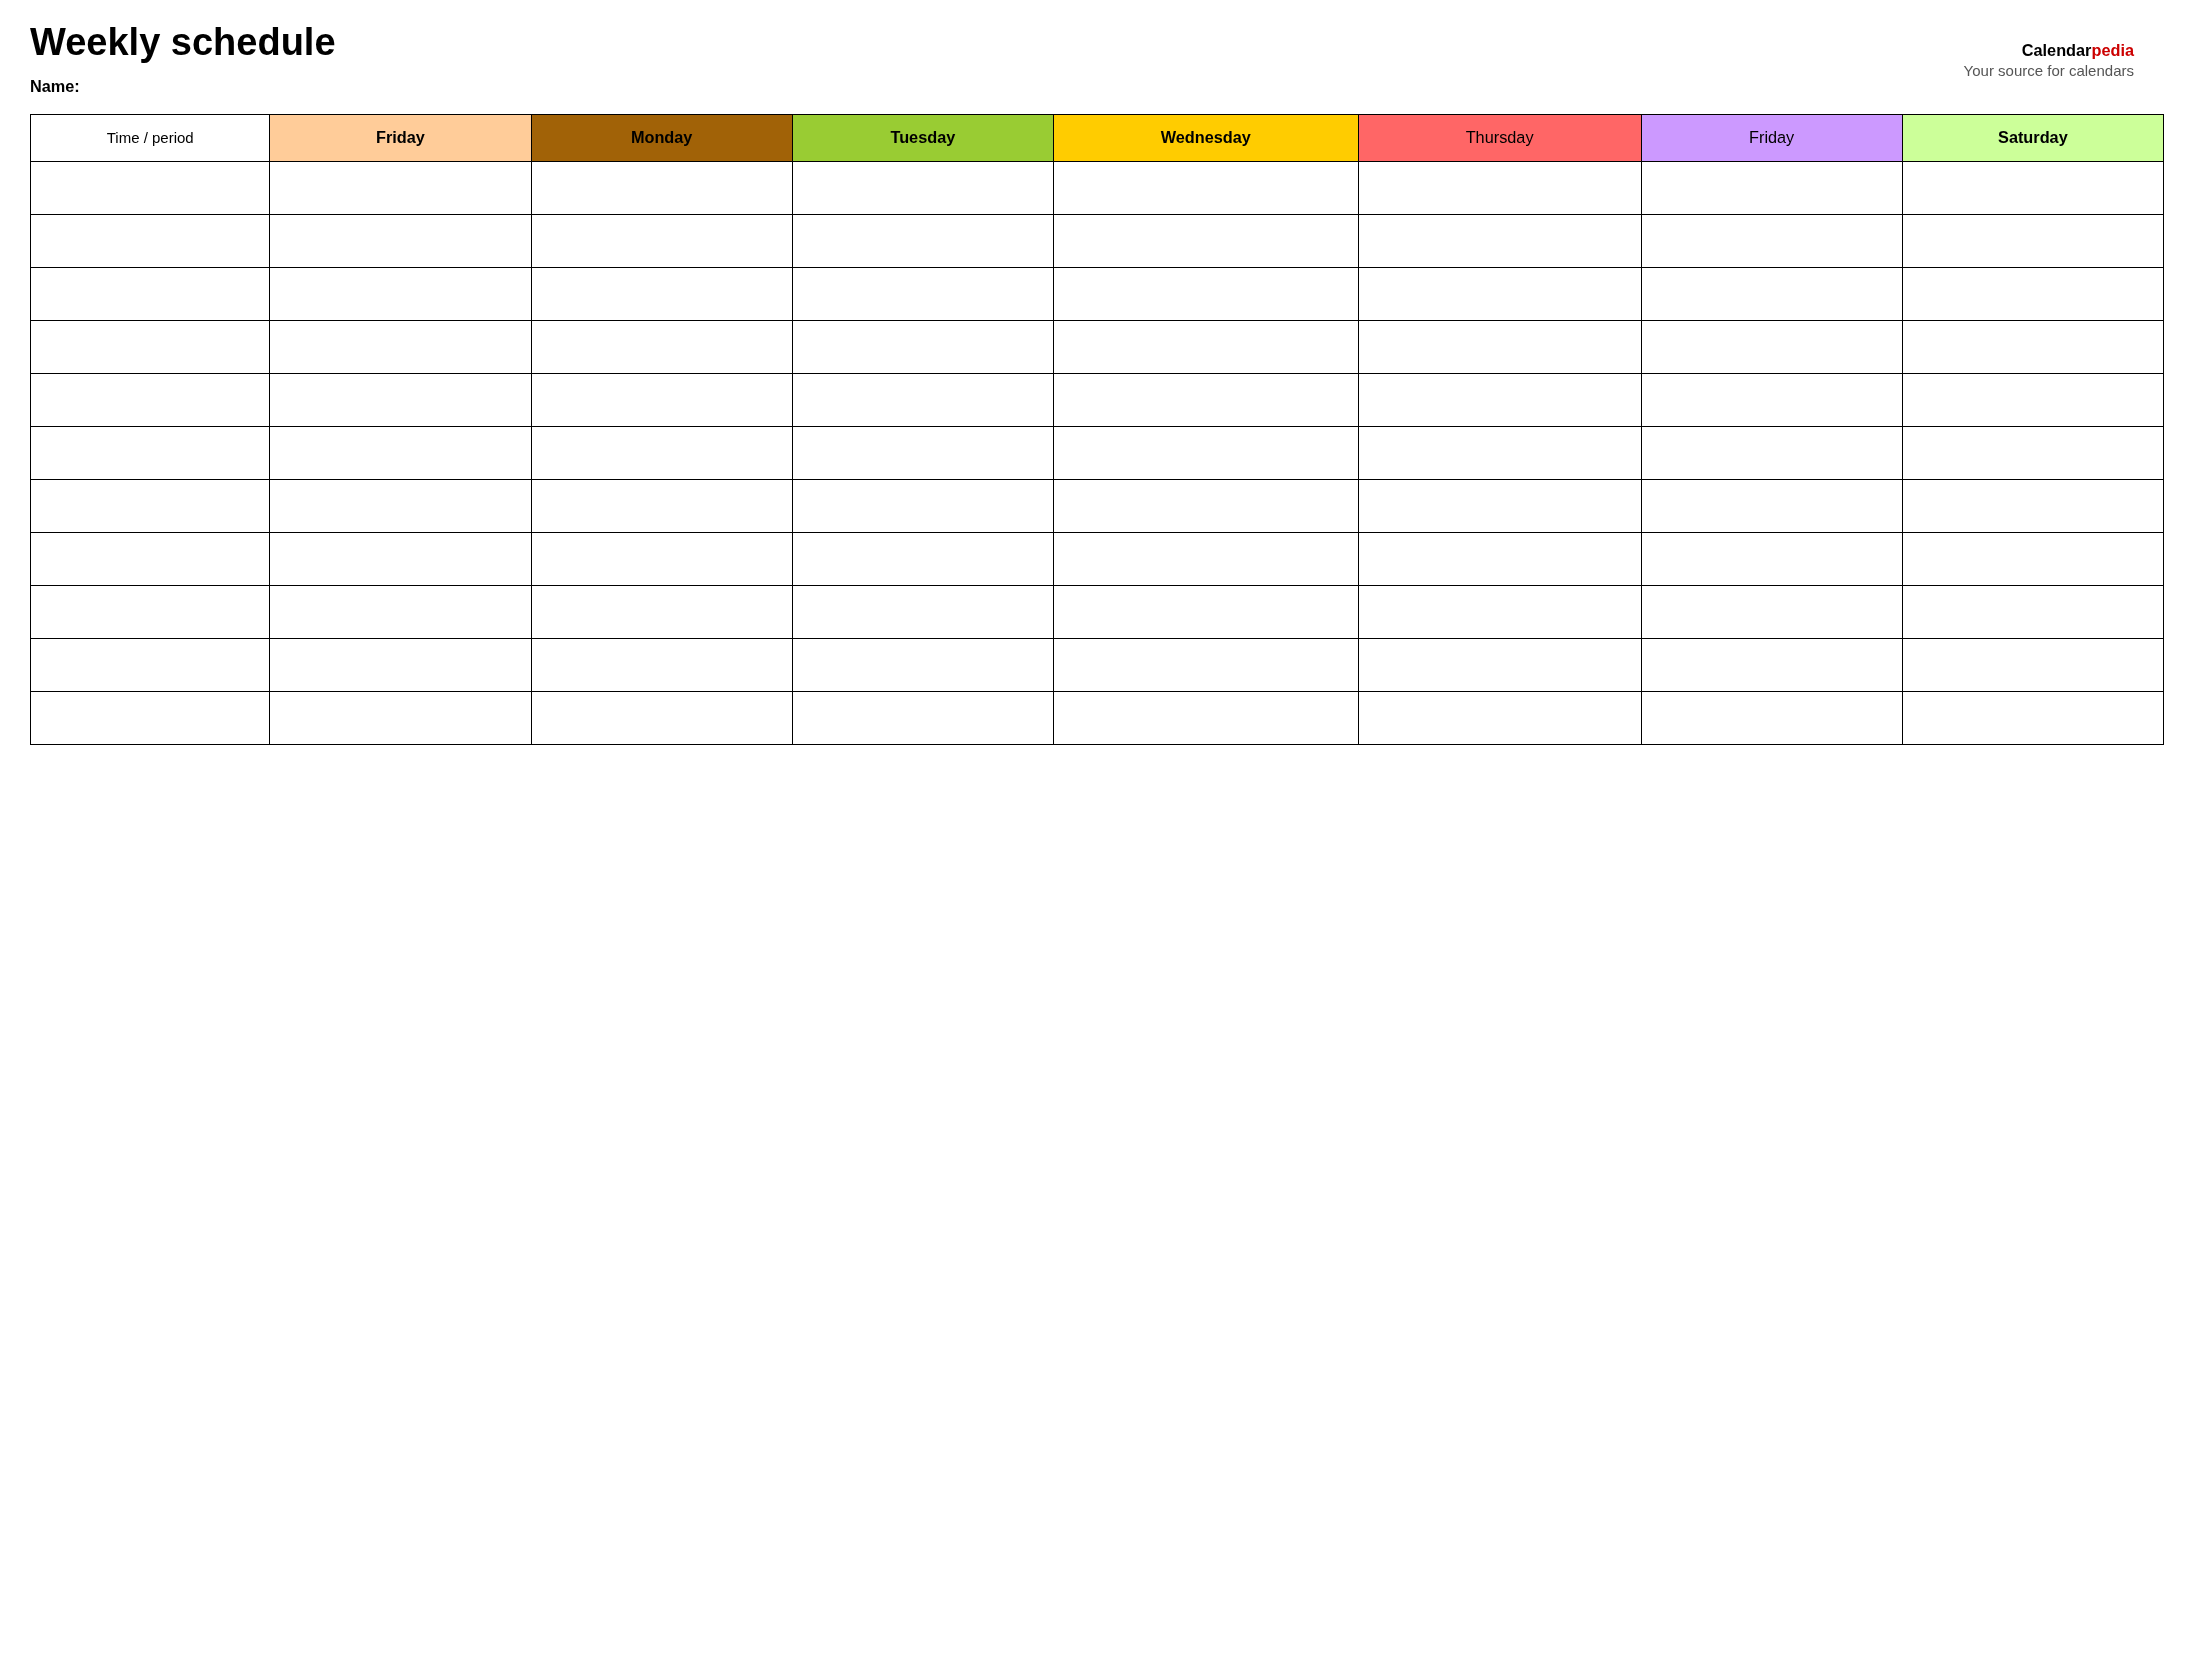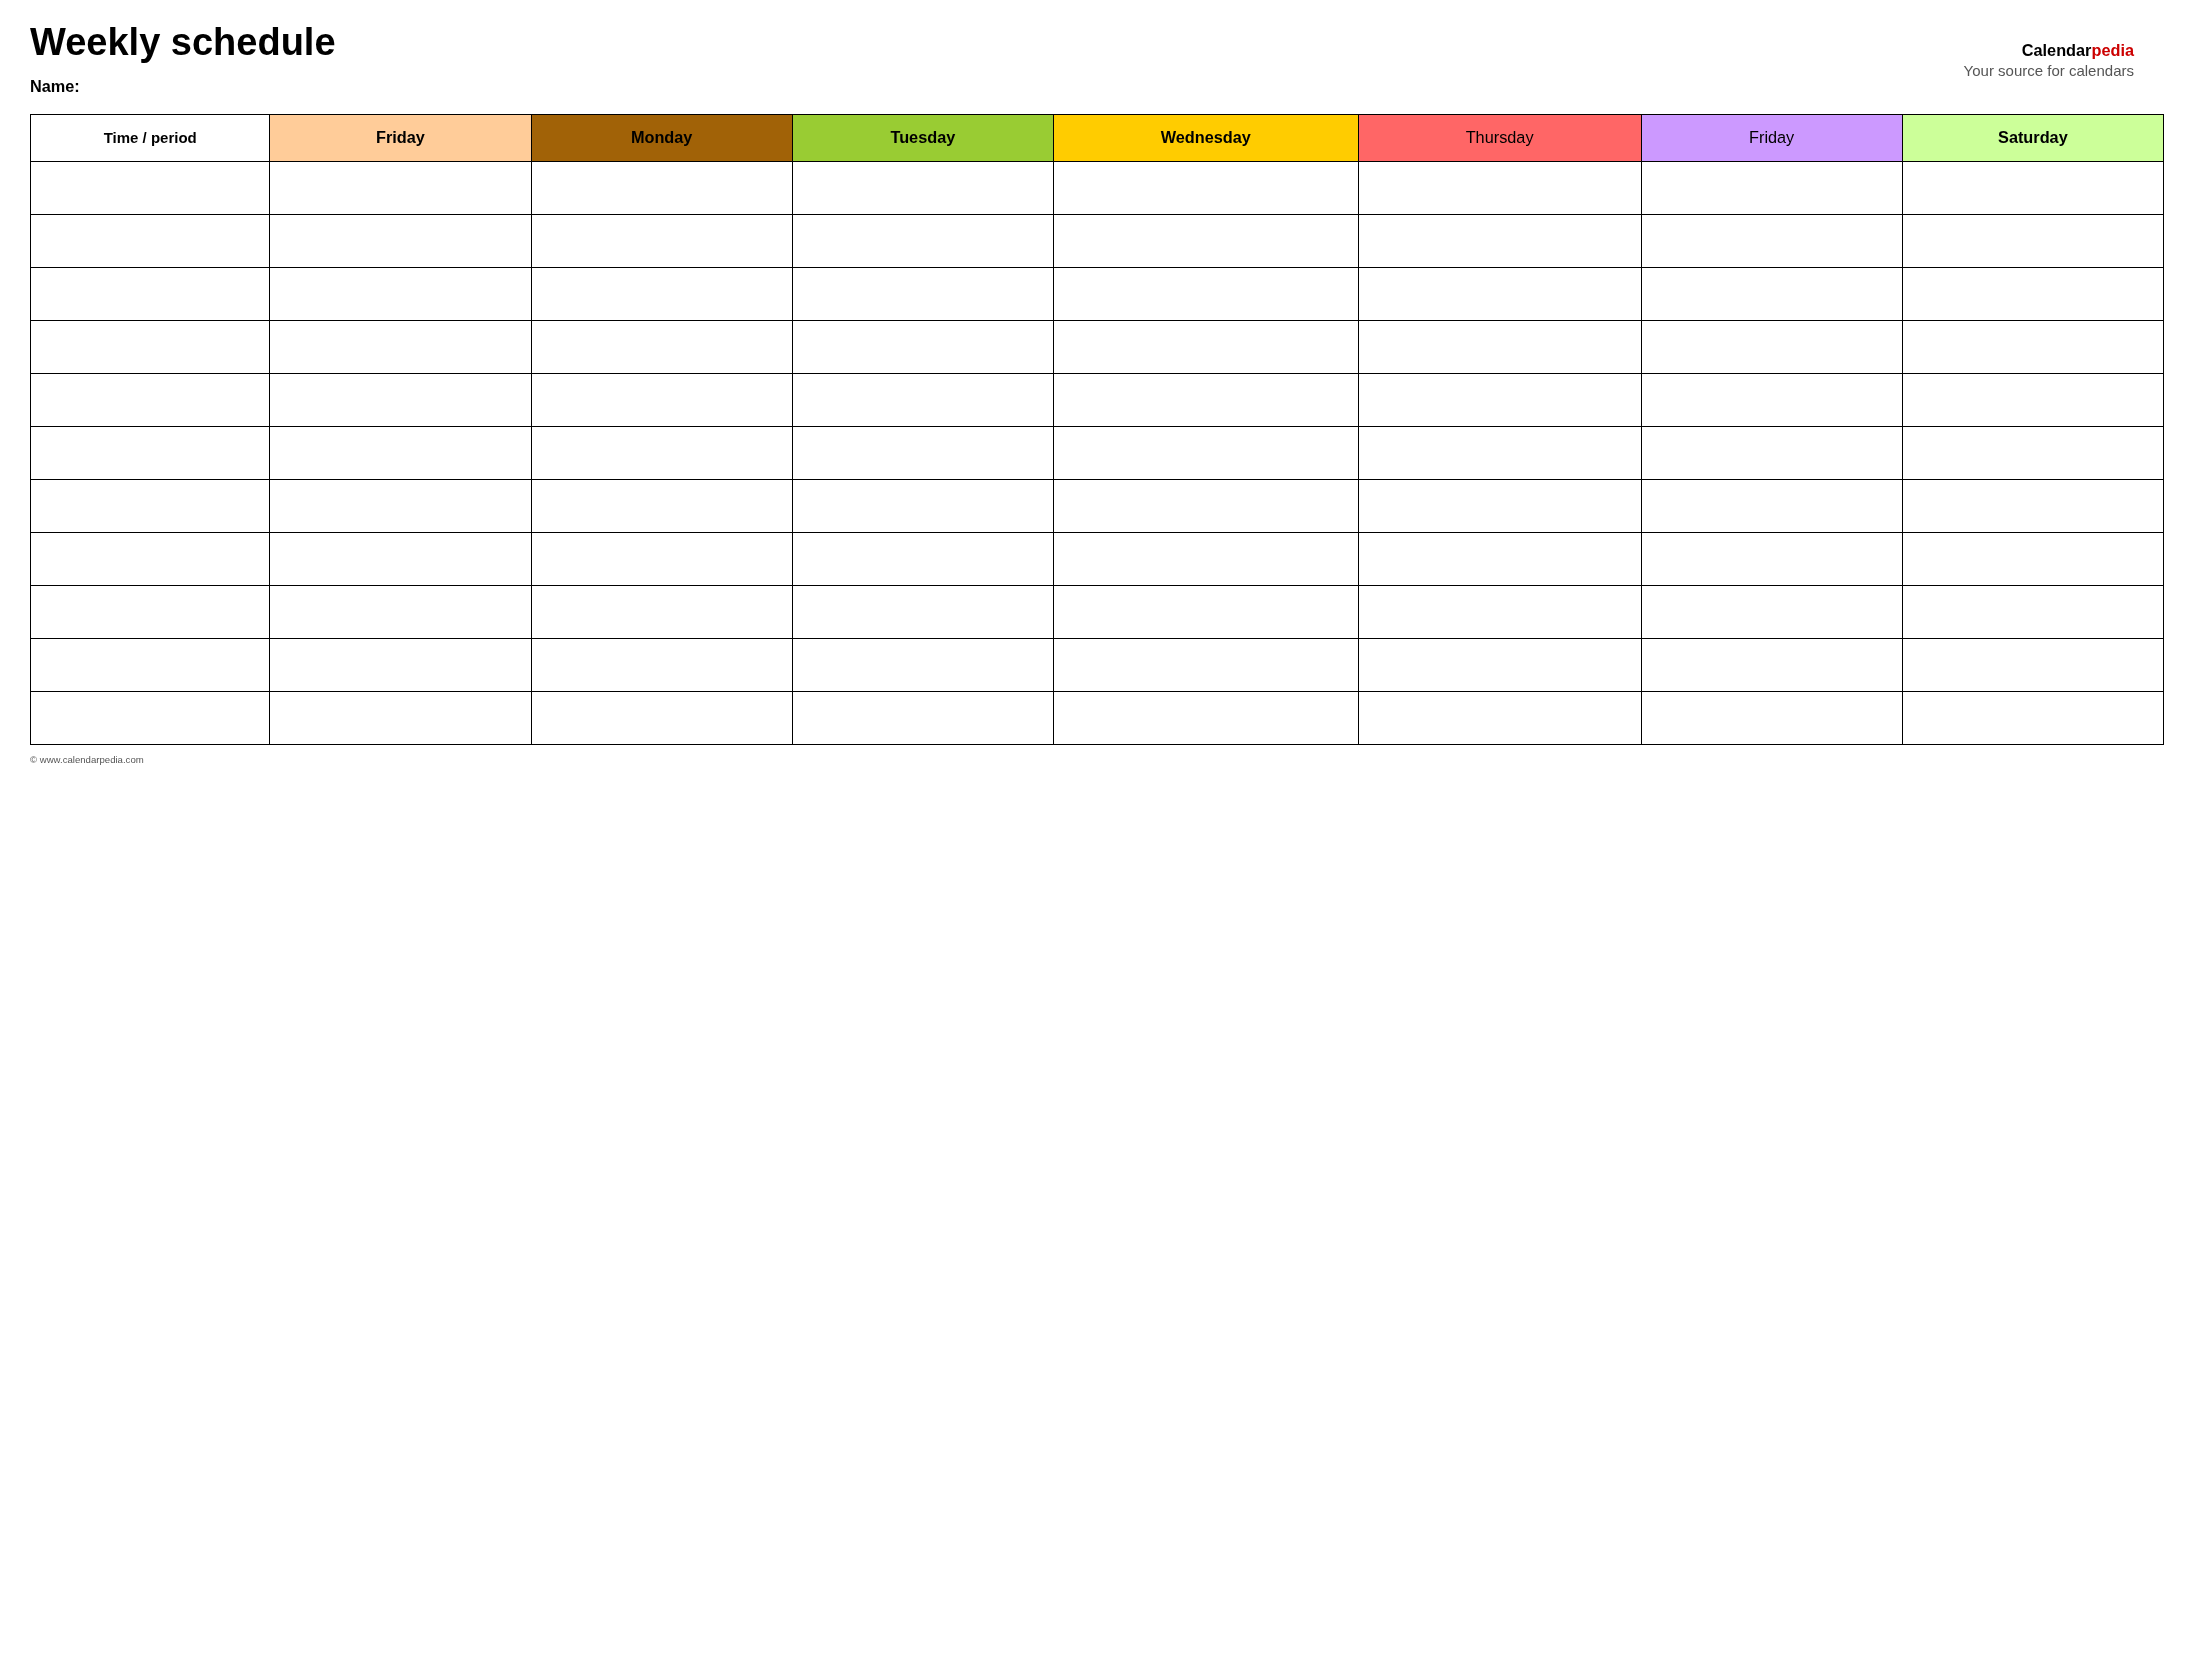--- a/index.html
+++ b/index.html
@@ -64,21 +64,21 @@
       border: 1.5px solid #000000;
     }
 
     .schedule-table th,
     .schedule-table td {
       border: 1.1px solid #000000;
     }
 
     .header-time {
       background-color: #ffffff;
-      font-weight: bold;
+      font-weight: normal;
       font-size: 15px;
       text-align: center;
       padding: 13.3px 7.4px;
       width: 11%;
     }
 
     .header-sunday {
       background-color: #ffcc99;
       font-weight: bold;
       font-size: 16.3px;
@@ -300,17 +300,14 @@
           <td></td>
           <td></td>
           <td></td>
           <td></td>
           <td></td>
           <td></td>
         </tr>
       </tbody>
   </table>
 
-  <div class="footer">
-    <span>© www.calendarpedia.com</span>
-  </div>
 </div>
 
 
 </body></html>

